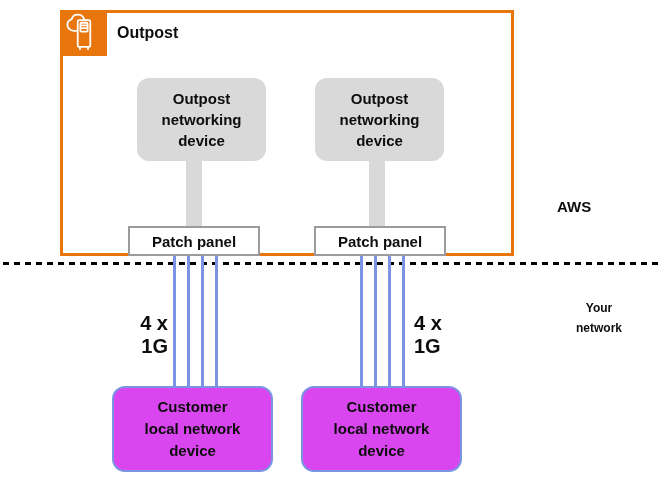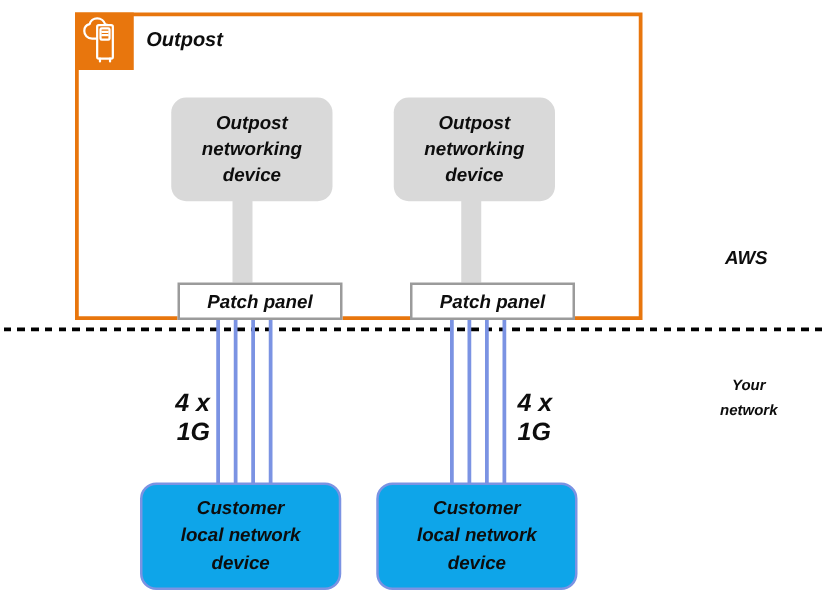--- a/index.html
+++ b/index.html
@@ -1,21 +1,21 @@
 <!DOCTYPE html>
 <html><head>
 <meta charset="utf-8">
 <style>
   html,body{margin:0;padding:0;background:#fff;}
   #stage{
     position:relative;width:668px;height:481px;background:#ffffff;
     font-family:"Liberation Sans",sans-serif;font-weight:bold;color:#0d0d0d;
     overflow:hidden;
   }
-  .abs{position:absolute;box-sizing:border-box;font-style:italic;}
+  .abs{position:absolute;box-sizing:border-box;}
   .prelines{white-space:pre-line;}
 
   
   .outpost-box{left:60px;top:10px;width:454px;height:246px;border:3px solid #E8760D;z-index:1;background:transparent;}
   .outpost-icon{left:60px;top:10px;width:47px;height:46px;background:#E8760D;z-index:3;display:flex;align-items:center;justify-content:center;}
   .outpost-label{left:117px;top:24px;font-size:16px;z-index:3;}
 
   
   .dev{width:129px;height:83px;background:#D9D9D9;border-radius:12px;z-index:3;
        display:flex;align-items:center;justify-content:center;text-align:center;
@@ -23,45 +23,45 @@
   .dev.left{left:137px;top:78px;}
   .dev.right{left:315px;top:78px;}
 
   
   .connector{width:16px;top:160px;height:68px;background:#D9D9D9;z-index:2;}
   .connector.left{left:186px;}
   .connector.right{left:369px;}
 
   
   .panel{width:132px;height:30px;background:#ffffff;border:2px solid #9B9B9B;z-index:4;
-         display:flex;align-items:center;justify-content:center;font-size:15px;margin-left:14px;}
+         display:flex;align-items:center;justify-content:center;font-size:15px;}
   .panel.left{left:128px;top:226px;}
   .panel.right{left:314px;top:226px;}
 
   
   .boundary{left:3px;top:262px;width:655px;height:3px;z-index:1;
             background:repeating-linear-gradient(90deg,#000 0 6px,transparent 6px 11px);}
 
   
   .uplink{width:3px;top:255px;height:132px;background:#7B93E3;z-index:2;}
 
   
   .linklabel{font-size:20px;z-index:3;}
   .linklabel.left{left:108px;top:312px;width:60px;text-align:right;}
   .linklabel.right{left:414px;top:312px;width:60px;text-align:left;}
 
   
-  .cust{width:161px;height:86px;background:#0ea5e9;border:2px solid #7B93E3;border-radius:13px;z-index:3;
+  .cust{width:161px;height:86px;background:#d946ef;border:2px solid #7B93E3;border-radius:13px;z-index:3;
         display:flex;align-items:center;justify-content:center;text-align:center;
         font-size:15px;line-height:22px;}
   .cust.left{left:112px;top:386px;}
   .cust.right{left:301px;top:386px;}
 
   
-  .region-aws{left:557px;top:198px;width:80px;text-align:center;font-size:15px;}
+  .region-aws{left:557px;top:198px;width:80px;font-size:15px;}
   .region-your{left:557px;top:298px;width:84px;text-align:center;font-size:12px;line-height:20px;}
 </style>
 </head>
 <body>
 
 <div id="stage">
 
   <div class="abs outpost-box"></div>
 
   <div class="abs outpost-icon">

